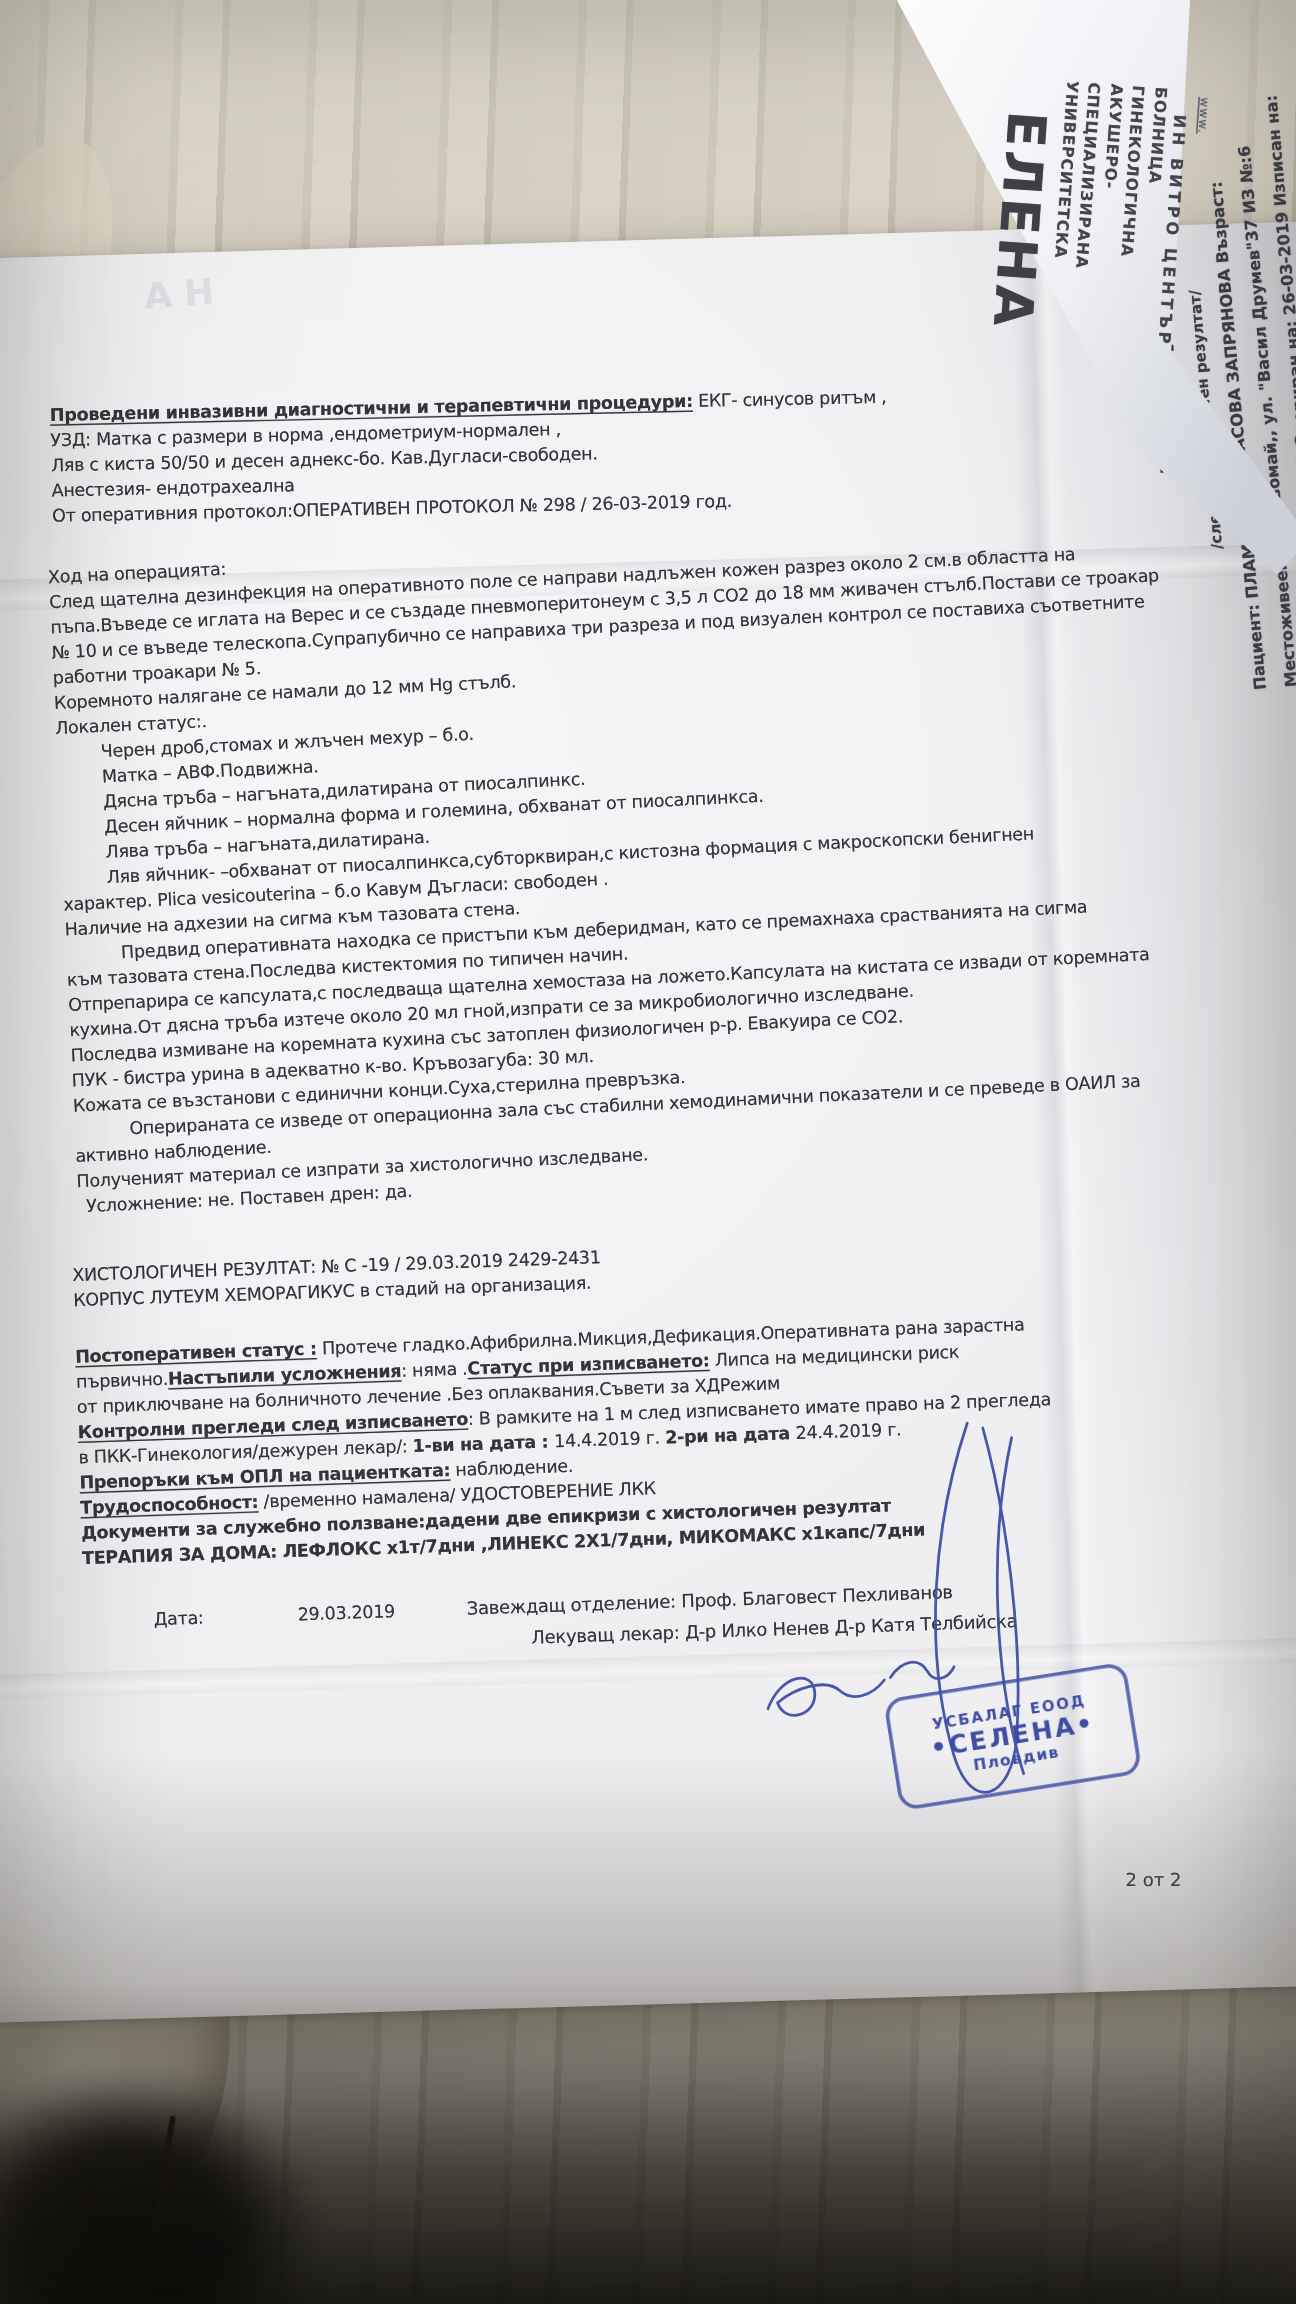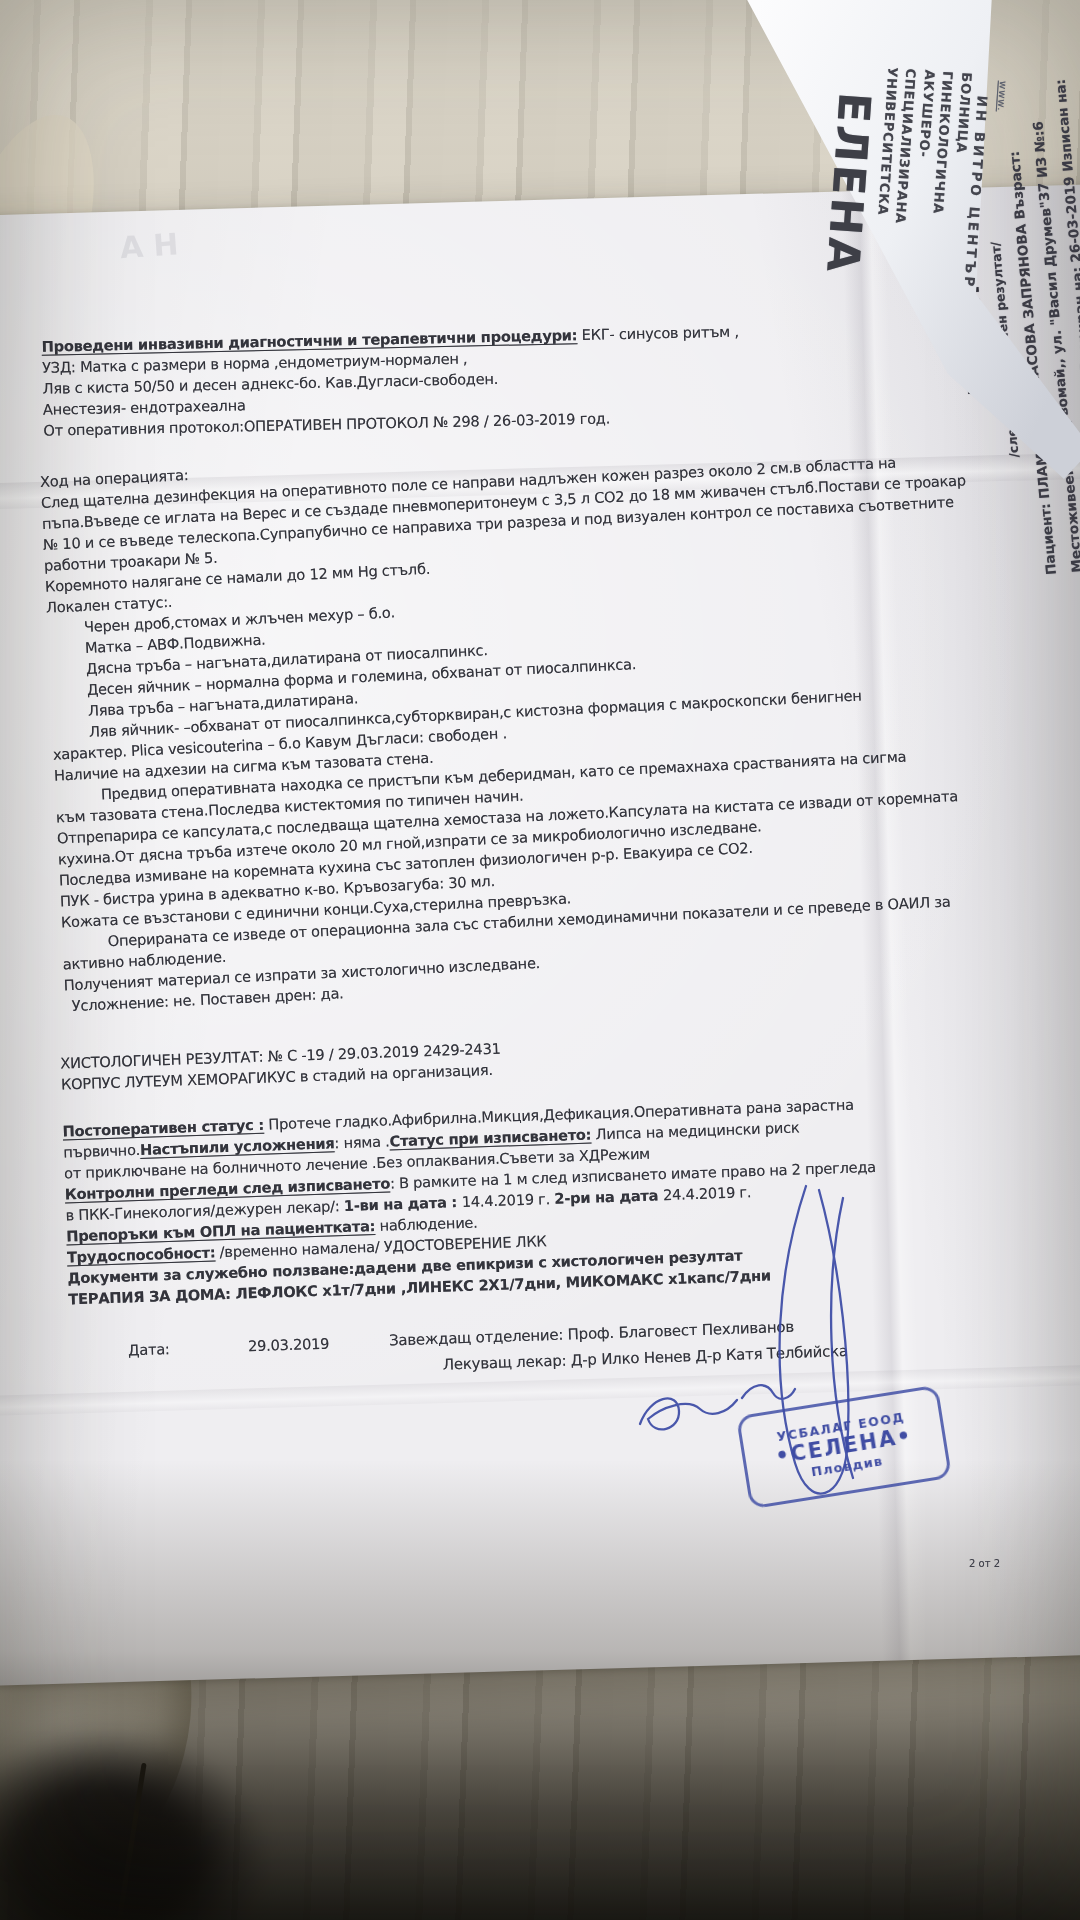--- a/index.html
+++ b/index.html
@@ -72,22 +72,22 @@
   .br-ivf{font-size:13.5px;letter-spacing:3px;padding-left:22px;}
   .br-big{font-size:44px;line-height:52px;letter-spacing:3px;color:#3e3f47;padding-left:28px;}
   
   .stamp{position:absolute;left:742px;top:1400px;width:198px;height:88px;transform:rotate(-9deg);z-index:8;
     border:3.2px solid rgba(51,66,160,.78);border-radius:16px;display:flex;flex-direction:column;
     align-items:center;justify-content:center;color:rgba(45,60,155,.9);filter:blur(.3px);}
   .stamp .s1{font-weight:bold;font-size:12.5px;line-height:15px;letter-spacing:1.5px;}
   .stamp .s2{font-weight:bold;font-size:21px;line-height:25px;letter-spacing:2px;}
   .stamp .s3{font-weight:bold;font-size:13px;line-height:16px;letter-spacing:1px;}
   .signature{position:absolute;inset:0;z-index:9;pointer-events:none;}
-  .pagenum{position:absolute;left:938px;top:1558px;font-size:10px;color:#3f404a;z-index:4;
-    text-shadow:0 0 .5px rgba(63,64,74,.5);margin-left:31px;}
+  .pagenum{position:absolute;left:938px;top:1558px;font-size:15px;color:#3f404a;z-index:4;
+    text-shadow:0 0 .5px rgba(63,64,74,.5);}
   .print-through{position:absolute;left:120px;top:228px;z-index:4;font-weight:bold;font-size:30px;
     letter-spacing:10px;color:#6a6a78;opacity:.13;transform:rotate(-4deg);}
 </style>
 </head>
 <body>
 
 <div class="scene">
 
   <div class="pillow-top"></div>
   <div class="pillow-bottom"></div>

